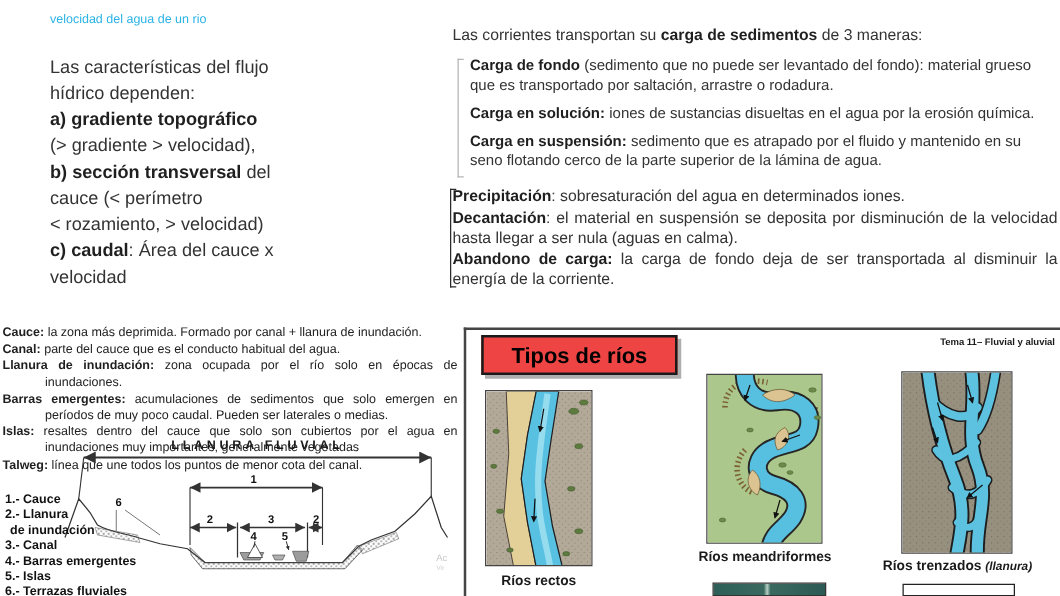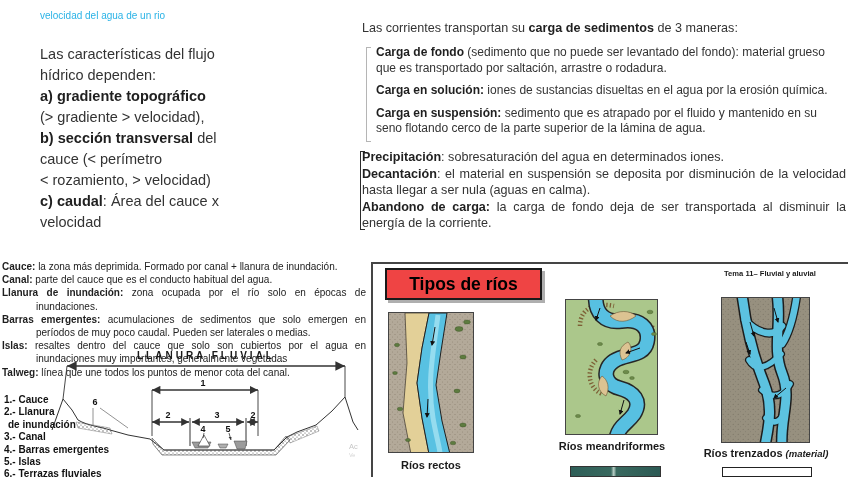--- a/index.html
+++ b/index.html
@@ -34,21 +34,21 @@
   .diagram-svg{left:6px;top:342px;}
   .diagram-legend{left:4px;top:394px;font-size:10px;font-weight:bold;line-height:12.4px;color:#111;}
   .diagram-legend .indent{padding-left:4px;}
   .watermark{left:349px;top:443px;color:#c7c7c7;font-size:7.5px;line-height:8px;}
   .watermark .l2{font-size:5.5px;color:#d4d4d4;}
 
   
   .tipos-box{left:385px;top:268px;width:157px;height:32px;border:2px solid #1a1a1a;background:#ef4444;
     box-shadow:3px 3px 0 rgba(110,110,110,.55);display:flex;align-items:center;justify-content:center;
     font-size:17.5px;font-weight:bold;color:#000;}
-  .tema-label{left:724px;top:269px;width:120px;font-size:7.6px;font-weight:bold;color:#1a1a1a;}
+  .tema-label{left:724px;top:269px;width:120px;font-size:7.6px;font-weight:bold;color:#1a1a1a;text-align:right;}
   .fig{border:1px solid #444;overflow:hidden;}
   .fig-rectos{left:388px;top:312px;width:86px;height:141px;}
   .fig-meandr{left:565px;top:299px;width:93px;height:136px;}
   .fig-trenz{left:721px;top:297px;width:89px;height:146px;}
   .fig-label{font-size:11px;font-weight:bold;color:#1a1a1a;text-align:center;}
   .lbl-rectos{left:388px;top:459px;width:86px;}
   .lbl-meandr{left:550px;top:440px;width:124px;}
   .lbl-trenz{left:700px;top:447px;width:132px;}
   .lbl-trenz .note{font-style:italic;font-weight:600;font-size:9.5px;}
   .photo-strip{left:570px;top:466px;width:91px;height:11px;border:1px solid #333;
@@ -289,17 +289,17 @@
       </g>
       <g stroke="#111" stroke-width="1" fill="none">
         <path d="M28,24 L32,38" marker-end="url(#ta)"></path>
         <path d="M52,10 L56,24" marker-end="url(#ta)"></path>
         <path d="M24,44 L28,56" marker-end="url(#ta)"></path>
         <path d="M64,90 L52,100" marker-end="url(#ta)"></path>
       </g>
     </svg>
   </div>
   <div class="abs fig-label lbl-trenz">
-    <span>Ríos trenzados </span><span class="note">(material)</span>
+    <span>Ríos trenzados </span><span class="note">(llanura)</span>
   </div>
   <div class="abs white-box"></div>
 
 </div>
 
 </body></html>

